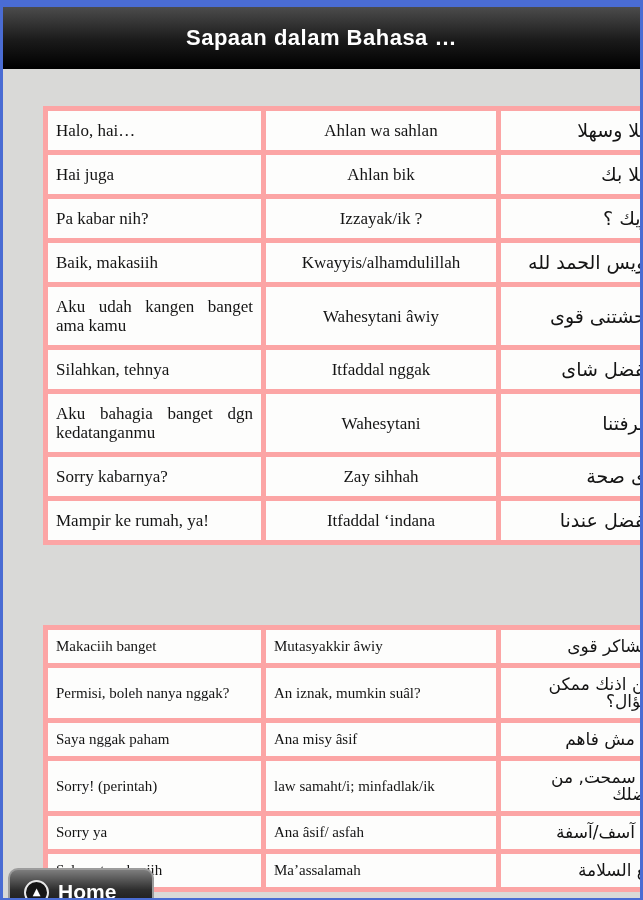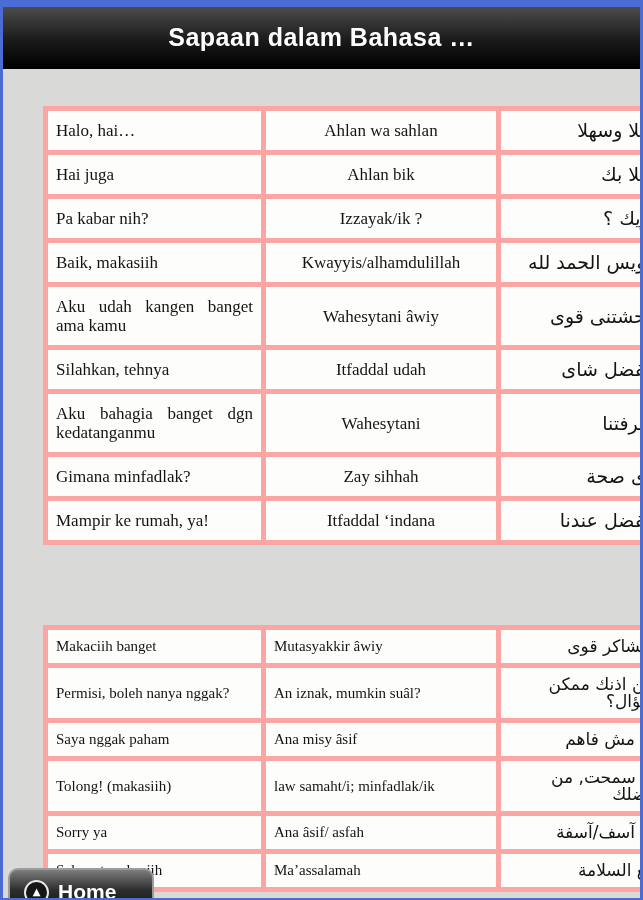--- a/index.html
+++ b/index.html
@@ -18,21 +18,21 @@
   }
   .header {
     height:61px;
     background:linear-gradient(#4c4c4c, #1a1a1a 55%, #000);
     display:flex; align-items:center; justify-content:center;
     border-bottom:1px solid #000;
   }
   .header .title {
     color:#ffffff;
     font-family:"Liberation Sans", sans-serif;
-    font-size:25px;
+    font-size:22px;
     font-weight:bold;
     letter-spacing:0.5px;
     margin:0;
   }
   .tables-wrap { padding:37px 0 0 40px; }
   table {
     border-collapse:collapse;
     table-layout:fixed;
     width:557px;
     background:#fdfdfc;
@@ -133,30 +133,30 @@
           <td class="c2">Kwayyis/alhamdulillah</td>
           <td class="c3 ar">كويس الحمد لله</td>
         </tr>
         <tr>
           <td class="c1">Aku udah kangen banget ama kamu</td>
           <td class="c2">Wahesytani âwiy</td>
           <td class="c3 ar">وحشتنى قوى</td>
         </tr>
         <tr>
           <td class="c1">Silahkan, tehnya</td>
-          <td class="c2">Itfaddal udah</td>
+          <td class="c2">Itfaddal nggak</td>
           <td class="c3 ar">اتفضل شاى</td>
         </tr>
         <tr>
           <td class="c1">Aku bahagia banget dgn kedatanganmu</td>
           <td class="c2">Wahesytani</td>
           <td class="c3 ar">شرفتنا</td>
         </tr>
         <tr>
-          <td class="c1">Gimana minfadlak?</td>
+          <td class="c1">Sorry kabarnya?</td>
           <td class="c2">Zay sihhah</td>
           <td class="c3 ar">زى صحة</td>
         </tr>
         <tr>
           <td class="c1">Mampir ke rumah, ya!</td>
           <td class="c2">Itfaddal ‘indana</td>
           <td class="c3 ar">اتفضل عندنا</td>
         </tr>
       </tbody>
     </table>
@@ -172,21 +172,21 @@
           <td class="c1">Permisi, boleh nanya nggak?</td>
           <td class="c2">An iznak, mumkin suâl?</td>
           <td class="c3 ar">عن اذنك ممكن سؤال؟</td>
         </tr>
         <tr>
           <td class="c1">Saya nggak paham</td>
           <td class="c2">Ana misy âsif</td>
           <td class="c3 ar">انا مش فاهم</td>
         </tr>
         <tr>
-          <td class="c1">Tolong! (makasiih)</td>
+          <td class="c1">Sorry! (perintah)</td>
           <td class="c2">law samaht/i; minfadlak/ik</td>
           <td class="c3 ar">لو سمحت, من فضلك</td>
         </tr>
         <tr>
           <td class="c1">Sorry ya</td>
           <td class="c2">Ana âsif/ asfah</td>
           <td class="c3 ar">انا آسف/آسفة</td>
         </tr>
         <tr>
           <td class="c1">Selamat makasiih</td>

